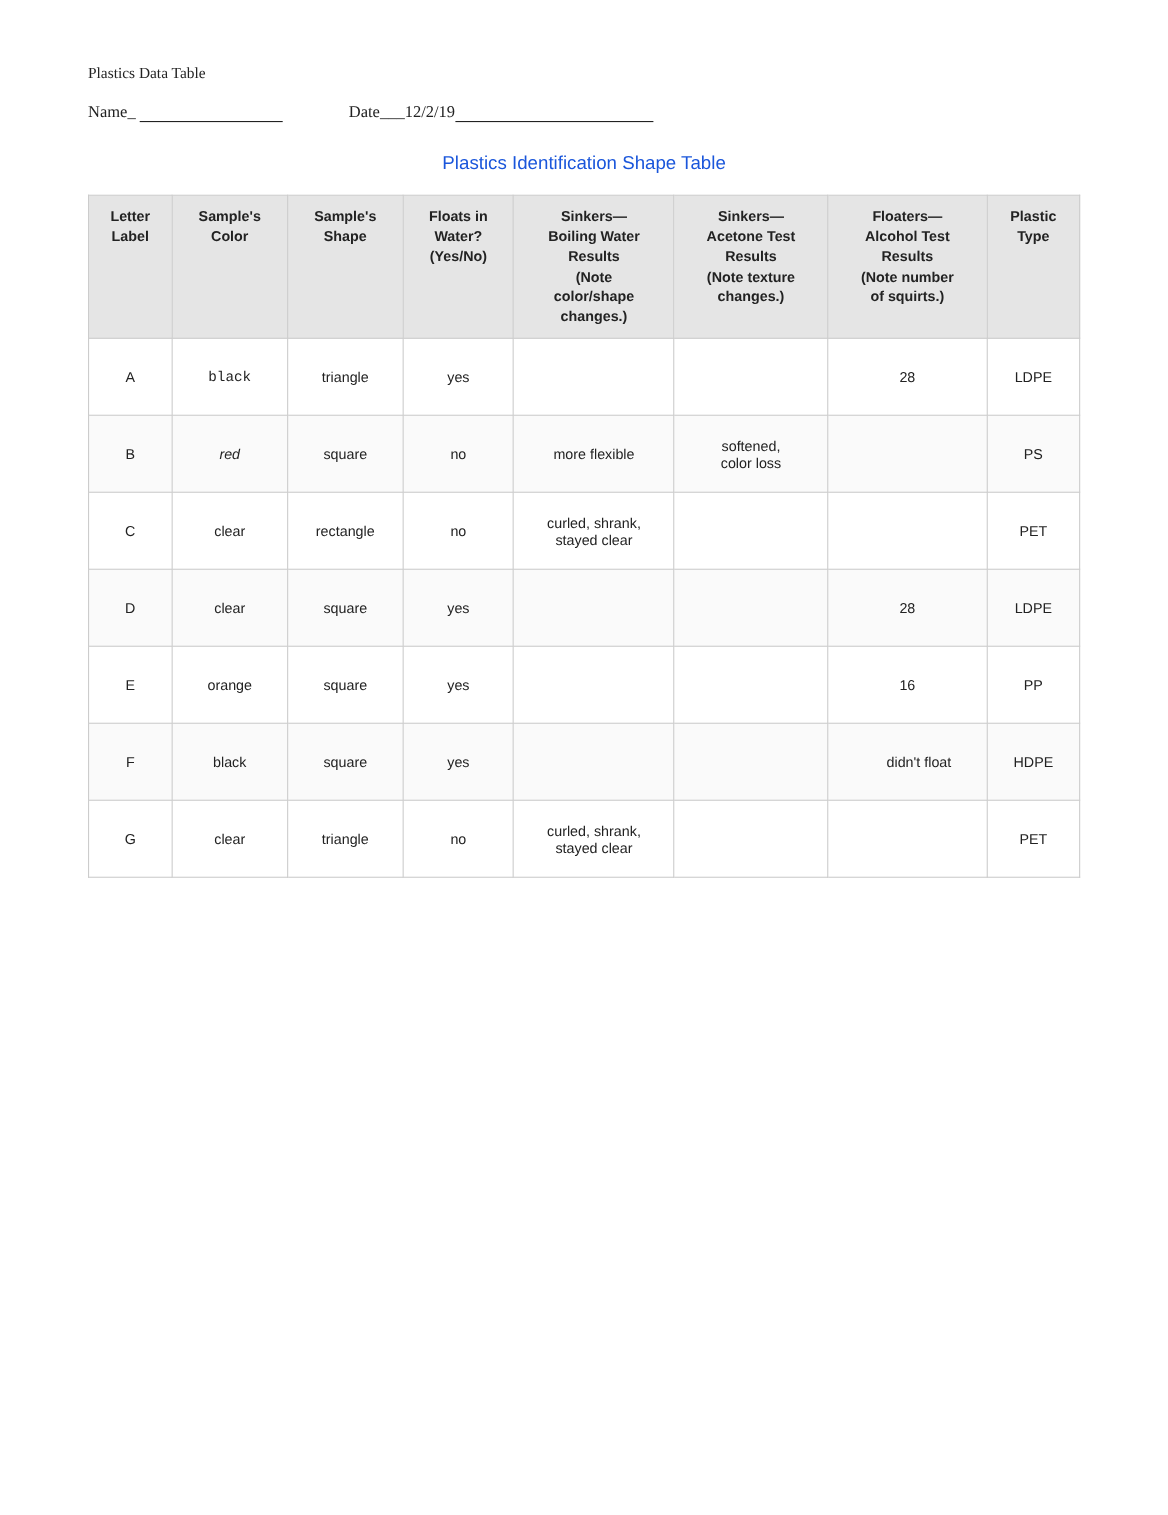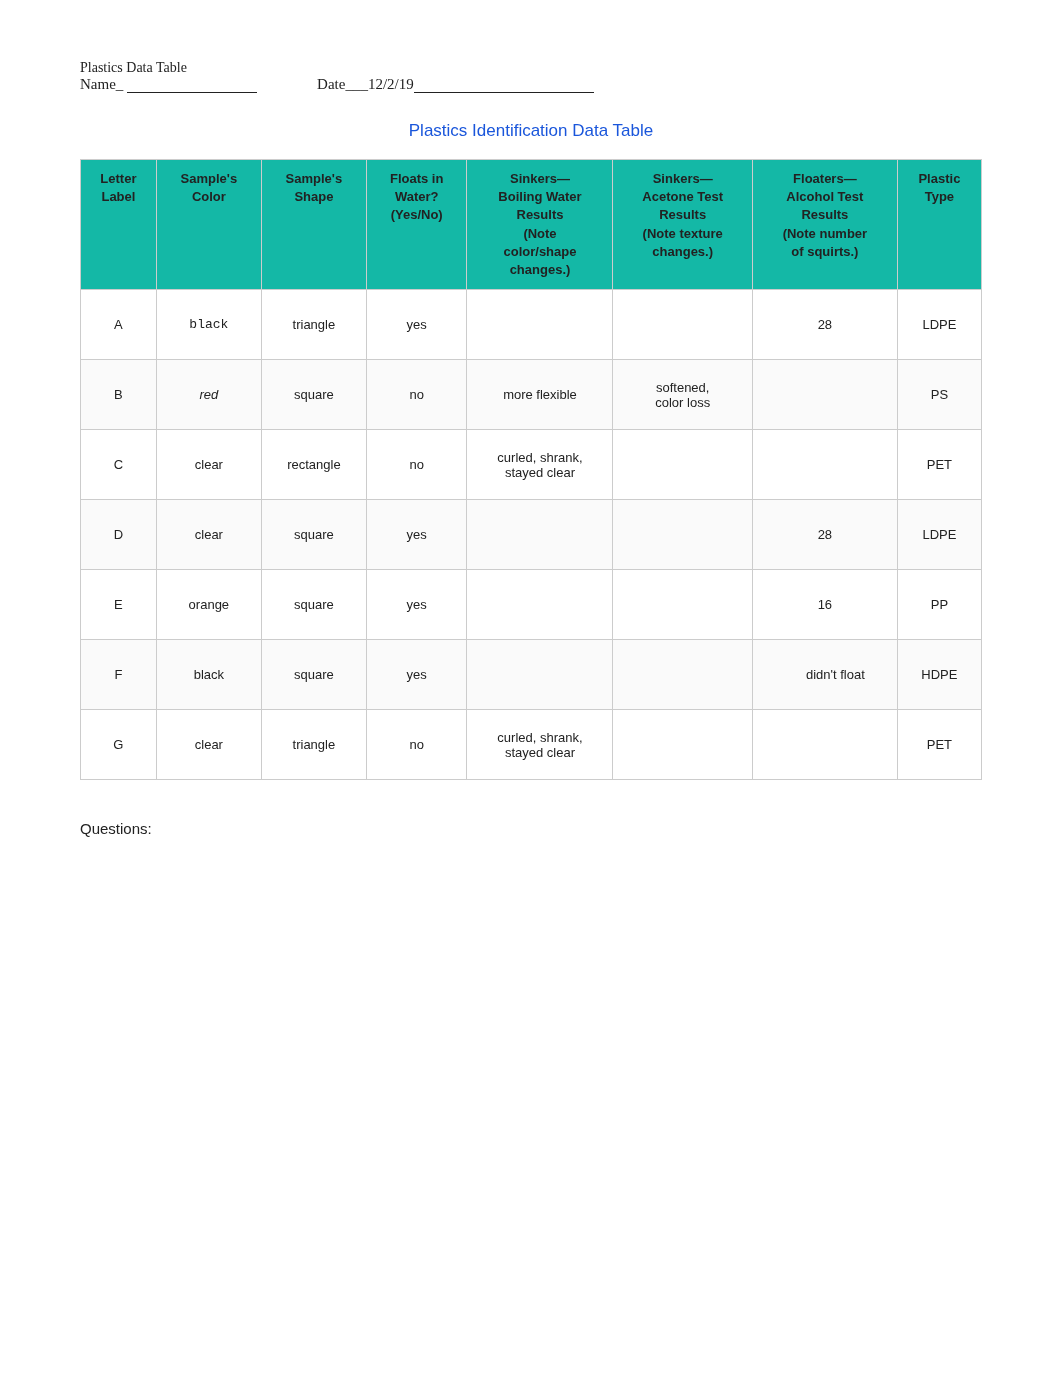--- a/index.html
+++ b/index.html
@@ -7,20 +7,21 @@
       font-family: Georgia, 'Times New Roman', serif;
       font-size: 14px;
       background: #fff;
       color: #222;
       padding: 60px 80px;
       width: 1062px;
       min-height: 1377px;
     }
     .doc-title {
       font-size: 14px;
+      margin-bottom: 18px;
     }
     .name-date-row {
       display: flex;
       align-items: baseline;
       gap: 60px;
       margin-bottom: 28px;
       font-size: 15px;
     }
     .underline-blank {
       display: inline-block;
@@ -50,21 +51,21 @@
       font-family: Arial, sans-serif;
       font-size: 13px;
     }
     .data-table th, .data-table td {
       border: 1px solid #ccc;
       padding: 10px 8px;
       text-align: center;
       vertical-align: middle;
     }
     .data-table thead th {
-      background: #14b8a6;
+      background: #e5e5e5;
       font-weight: bold;
       font-size: 13px;
       vertical-align: top;
       line-height: 1.4;
     }
     .data-table tbody tr {
       height: 70px;
     }
     .data-table tbody tr:nth-child(even) {
       background: #fafafa;
@@ -96,21 +97,21 @@
 <div class="name-date-row">
   <span>
     <span>Name_</span>
     <span class="underline-blank"></span>
   </span>
   <span>
     <span>Date___</span><span>12/2/19</span><span class="date-underline"></span>
   </span>
 </div>
 
-<div class="table-title">Plastics Identification Data Table</div>
+<div class="table-title">Plastics Identification Shape Table</div>
 
 <table class="data-table">
   <thead>
     <tr>
       <th>Letter<br>Label</th>
       <th>Sample's<br>Color</th>
       <th>Sample's<br>Shape</th>
       <th>Floats in<br>Water?<br>(Yes/No)</th>
       <th>Sinkers—<br>Boiling Water<br>Results<br>(Note<br>color/shape<br>changes.)</th>
       <th>Sinkers—<br>Acetone Test<br>Results<br>(Note texture<br>changes.)</th>
@@ -189,14 +190,13 @@
         <td style="white-space: pre-line;">curled, shrank,
 stayed clear</td>
         <td style="white-space: pre-line;"></td>
         <td style="white-space: pre-line;"></td>
         <td style="white-space: pre-line;">PET</td>
       </tr>
     </tbody>
 </table>
 
 <div class="questions-section">
-  <div class="questions-label">Questions:</div>
 </div>
 
 </body></html>

